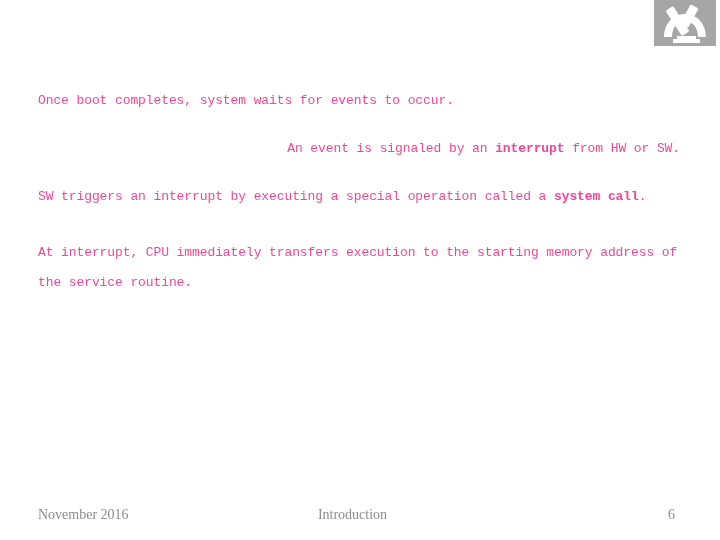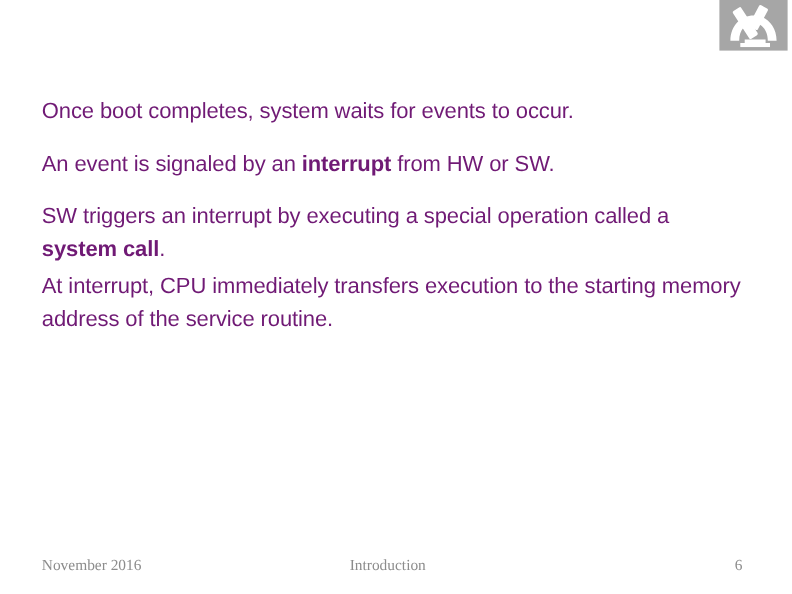--- a/index.html
+++ b/index.html
@@ -43,47 +43,48 @@
   }
 
   
   .body-block {
     position: absolute;
     left: 38px;
     top: 86px;
     width: 642px;
   }
   .para {
-    font-size: 20px;
+    font-size: 13px;
     line-height: 30px;
     margin: 0 0 17px 0;
     text-align: left;
     letter-spacing: -0.1px;
     word-spacing: 0px;
-    color: #701a75;
+    color: #ec4899;
+    font-family: Liberation Mono, monospace;
   }
   .para:last-child { margin-bottom: 0; }
   .para.justify {
     text-align: justify;
     text-justify: inter-word;
   }
   .para.justify::after {
     content: "";
     display: inline-block;
     width: 100%;
   }
   .para b, .para strong {
     font-weight: bold;
   }
 
   
   .para-1 { margin-bottom: 18px; }
-  .para-2 { margin-bottom: 18px; }
+  .para-2 { margin-bottom: 18px; text-align: right; }
   .para-3 { margin-bottom: 18px; }
-  .para-4 { margin-bottom: 3px; }
+  .para-4 { margin-bottom: 26px; }
   .para-5 { margin-bottom: 18px; }
 
   
   .footer {
     position: absolute;
     left: 0;
     right: 0;
     top: 505px;
     height: 22px;
     font-size: 14px;

